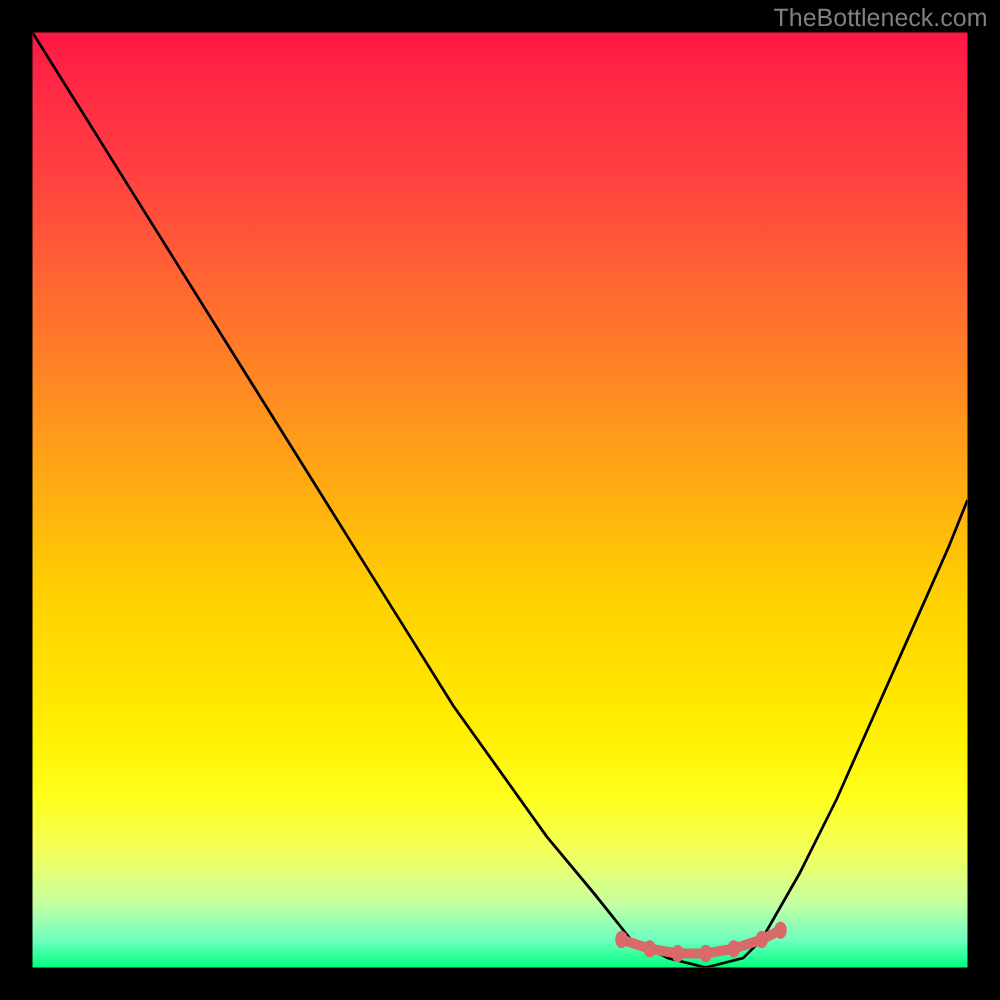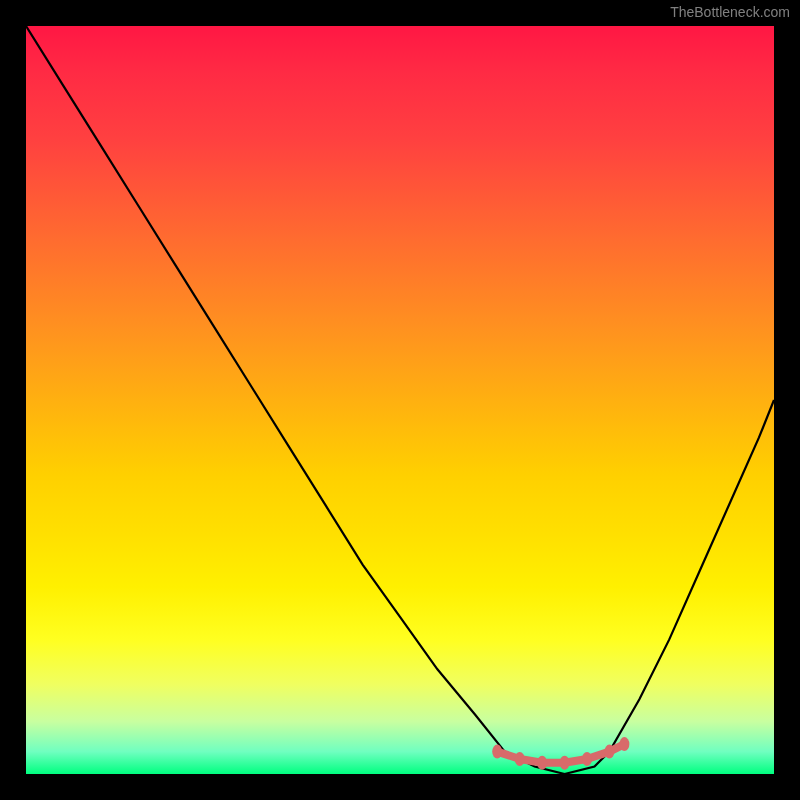--- a/index.html
+++ b/index.html
@@ -1,17 +1,17 @@
 <!DOCTYPE html>
 <html><head>
 <meta charset="utf-8">
 <style>
   * { margin: 0; padding: 0; box-sizing: border-box; }
   body { width: 800px; height: 800px; overflow: hidden; background: #000; position: relative; font-family: Arial, sans-serif; }
-  .watermark { position: absolute; top: 4px; right: 10px; color: #808080; font-size: 14px; font-weight: 500; z-index: 10; }
+  .watermark { position: absolute; top: 4px; right: 10px; color: #808080; font-size: 20px; font-weight: 500; z-index: 10; }
   .plot-area { position: absolute; left: 26px; top: 26px; width: 748px; height: 748px; }
   .gradient-bg { position: absolute; left: 0; top: 0; width: 100%; height: 100%; background: linear-gradient(to bottom,
       #ff1744 0%,
       #ff2a44 6%,
       #ff4040 15%,
       #ff6a30 28%,
       #ff9020 40%,
       #ffb010 50%,
       #ffd000 60%,
       #ffe000 68%,

